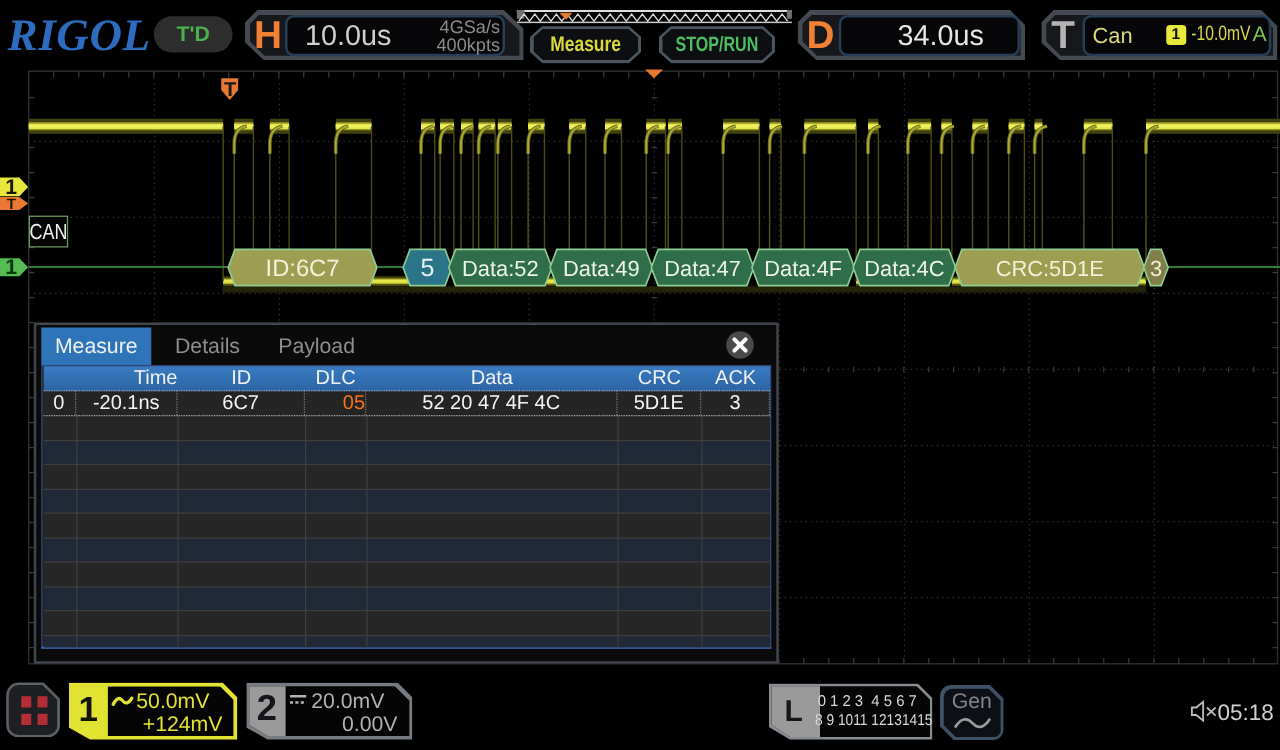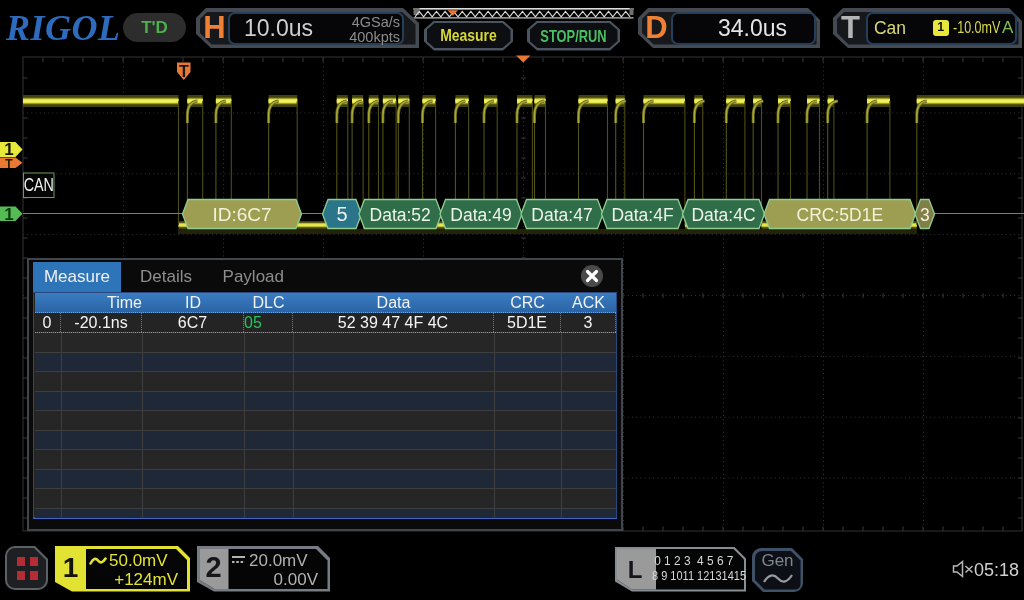--- a/index.html
+++ b/index.html
@@ -154,22 +154,22 @@
 <div class="abs" style="left:142px;top:293px;width:102px;height:19.5px;color:#f2f2f2;font-size:16px;text-align:center;line-height:20px;">ID</div>
 <div class="abs" style="left:244px;top:293px;width:49px;height:19.5px;color:#f2f2f2;font-size:16px;text-align:center;line-height:20px;">DLC</div>
 <div class="abs" style="left:293px;top:293px;width:201px;height:19.5px;color:#f2f2f2;font-size:16px;text-align:center;line-height:20px;">Data</div>
 <div class="abs" style="left:494px;top:293px;width:67px;height:19.5px;color:#f2f2f2;font-size:16px;text-align:center;line-height:20px;">CRC</div>
 <div class="abs" style="left:561px;top:293px;width:55px;height:19.5px;color:#f2f2f2;font-size:16px;text-align:center;line-height:20px;">ACK</div>
 <div class="abs" style="left:34.5px;top:311.5px;width:581px;height:1px;border-top:1px dotted #9a9a9a;"></div>
 <div class="abs" style="left:34.5px;top:331.5px;width:581px;height:1px;border-top:1px dotted #9a9a9a;"></div>
 <div class="abs" style="left:34px;top:312.5px;width:27px;height:19px;color:#f4f4f4;font-size:16px;text-align:center;line-height:19px;border-right:1px dotted #777;">0</div>
 <div class="abs" style="left:61px;top:312.5px;width:81px;height:19px;color:#f4f4f4;font-size:16px;text-align:center;line-height:19px;border-right:1px dotted #777;">-20.1ns</div>
 <div class="abs" style="left:142px;top:312.5px;width:102px;height:19px;color:#f4f4f4;font-size:16px;text-align:center;line-height:19px;border-right:1px dotted #777;">6C7</div>
-<div class="abs" style="left:244px;top:312.5px;width:49px;height:19px;color:#22c55e;font-size:16px;text-align:left;line-height:19px;border-right:1px dotted #777;">05</div>
-<div class="abs" style="left:293px;top:312.5px;width:201px;height:19px;color:#f4f4f4;font-size:16px;text-align:center;line-height:19px;border-right:1px dotted #777;">52 39 47 4F 4C</div>
+<div class="abs" style="left:244px;top:312.5px;width:49px;height:19px;color:#f97316;font-size:16px;text-align:right;line-height:19px;border-right:1px dotted #777;">05</div>
+<div class="abs" style="left:293px;top:312.5px;width:201px;height:19px;color:#f4f4f4;font-size:16px;text-align:center;line-height:19px;border-right:1px dotted #777;">52 20 47 4F 4C</div>
 <div class="abs" style="left:494px;top:312.5px;width:67px;height:19px;color:#f4f4f4;font-size:16px;text-align:center;line-height:19px;border-right:1px dotted #777;">5D1E</div>
 <div class="abs" style="left:561px;top:312.5px;width:55px;height:19px;color:#f4f4f4;font-size:16px;text-align:center;line-height:19px;border-right:1px dotted #777;">3</div>
 
 <div class="abs" style="left:4.5px;top:545.5px;width:43.5px;height:44.5px;background:#5c6166;border-radius:10px;clip-path:polygon(0 0,30px 0,43.5px 13.5px,43.5px 44.5px,0 44.5px);"></div>
 <div class="abs" style="left:6.5px;top:547.5px;width:39.5px;height:40.5px;background:#1d1f23;border-radius:8px;clip-path:polygon(0 0,27px 0,39.5px 12.5px,39.5px 40.5px,0 40.5px);"></div>
 <div class="abs" style="left:17px;top:557px;width:8px;height:8.5px;background:#b62c34;"></div>
 <div class="abs" style="left:30px;top:557px;width:8px;height:8.5px;background:#b62c34;"></div>
 <div class="abs" style="left:17px;top:571px;width:8px;height:8.5px;background:#b62c34;"></div>
 <div class="abs" style="left:30px;top:571px;width:8px;height:8.5px;background:#b62c34;"></div>
 

